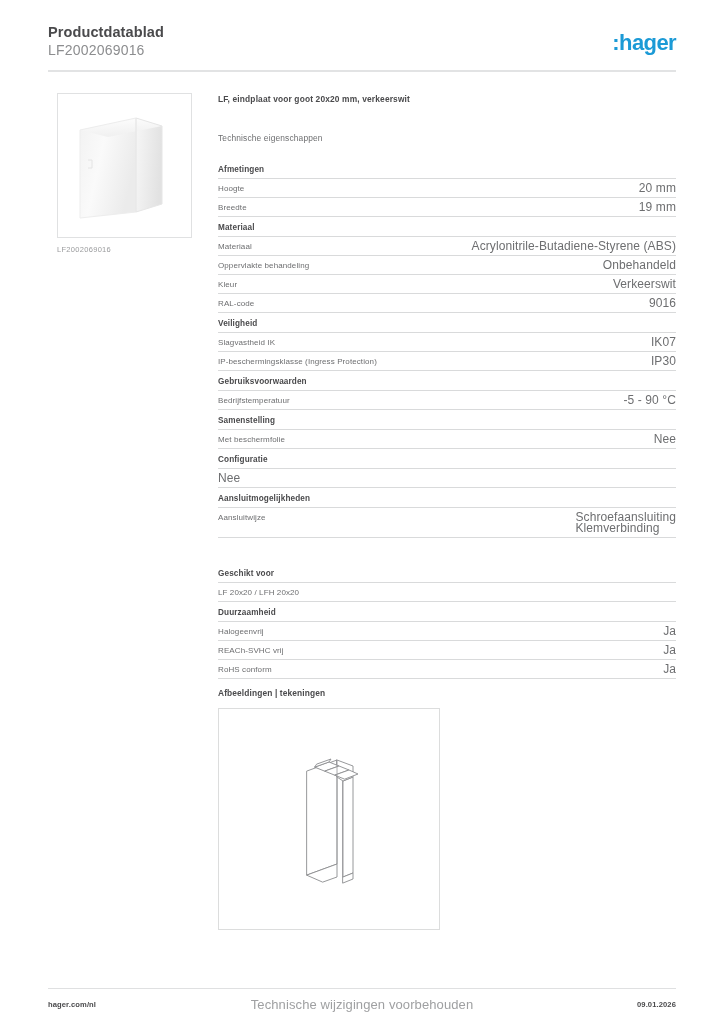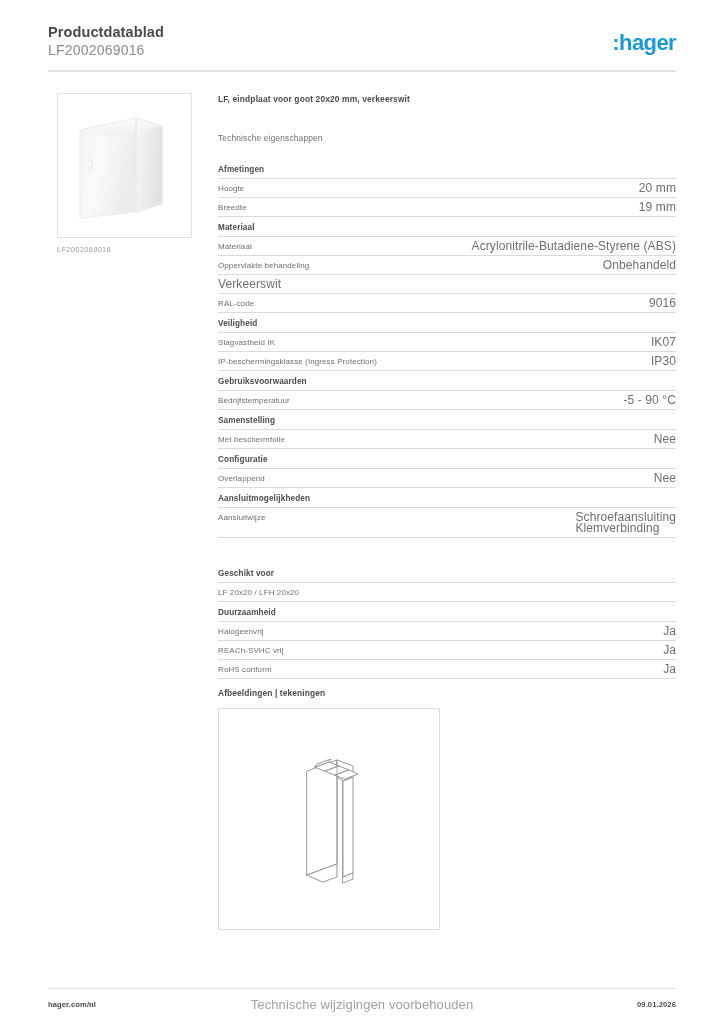--- a/index.html
+++ b/index.html
@@ -282,20 +282,21 @@
           <div class="group-head">Materiaal</div>
           <div class="spec-row">
             <div class="spec-label">Materiaal</div>
             <div class="spec-value">Acrylonitrile-Butadiene-Styrene (ABS)</div>
           </div>
           <div class="spec-row">
             <div class="spec-label">Oppervlakte behandeling</div>
             <div class="spec-value">Onbehandeld</div>
           </div>
           <div class="spec-row">
+            <div class="spec-label">Kleur</div>
             <div class="spec-value">Verkeerswit</div>
           </div>
           <div class="spec-row">
             <div class="spec-label">RAL-code</div>
             <div class="spec-value">9016</div>
           </div>
         </div>
         <div class="spec-group">
           <div class="group-head">Veiligheid</div>
           <div class="spec-row">
@@ -317,21 +318,20 @@
         <div class="spec-group">
           <div class="group-head">Samenstelling</div>
           <div class="spec-row">
             <div class="spec-label">Met beschermfolie</div>
             <div class="spec-value">Nee</div>
           </div>
         </div>
         <div class="spec-group">
           <div class="group-head">Configuratie</div>
           <div class="spec-row">
-            <div class="spec-label">Overlappend</div>
             <div class="spec-value">Nee</div>
           </div>
         </div>
         <div class="spec-group">
           <div class="group-head">Aansluitmogelijkheden</div>
           <div class="spec-row">
             <div class="spec-label">Aansluitwijze</div>
             <div class="spec-value">Schroefaansluiting
 Klemverbinding</div>
           </div>

